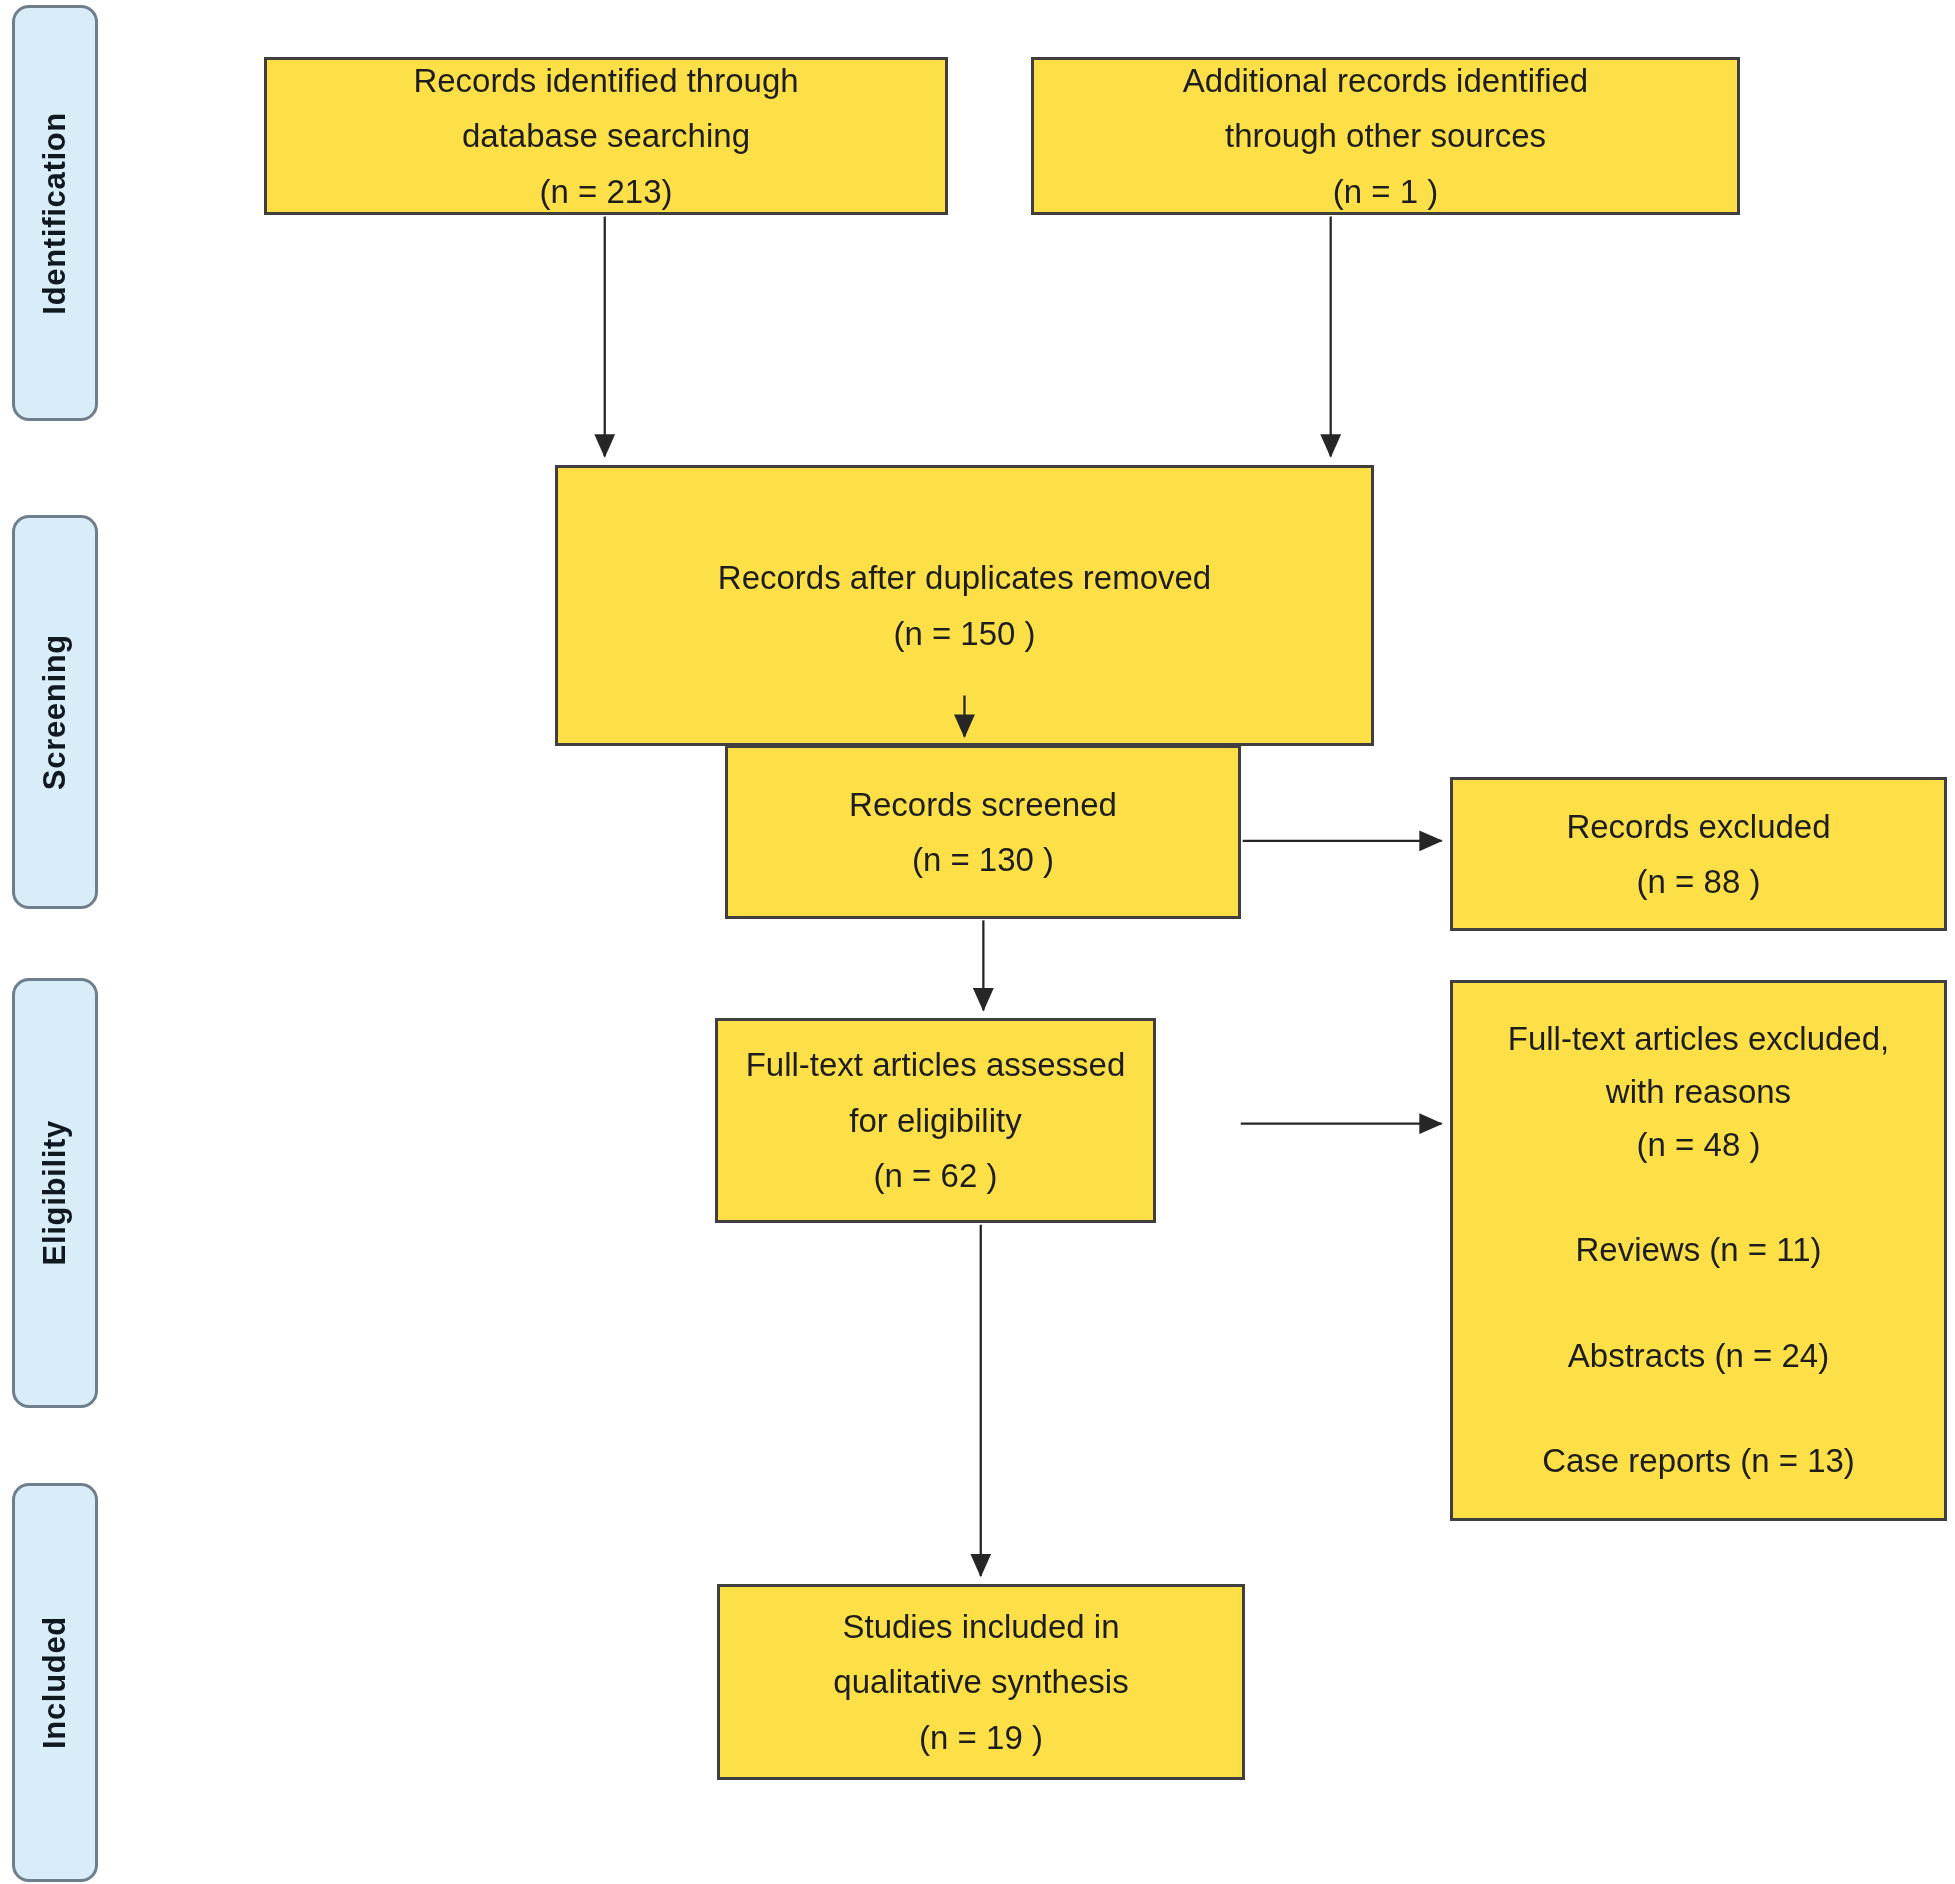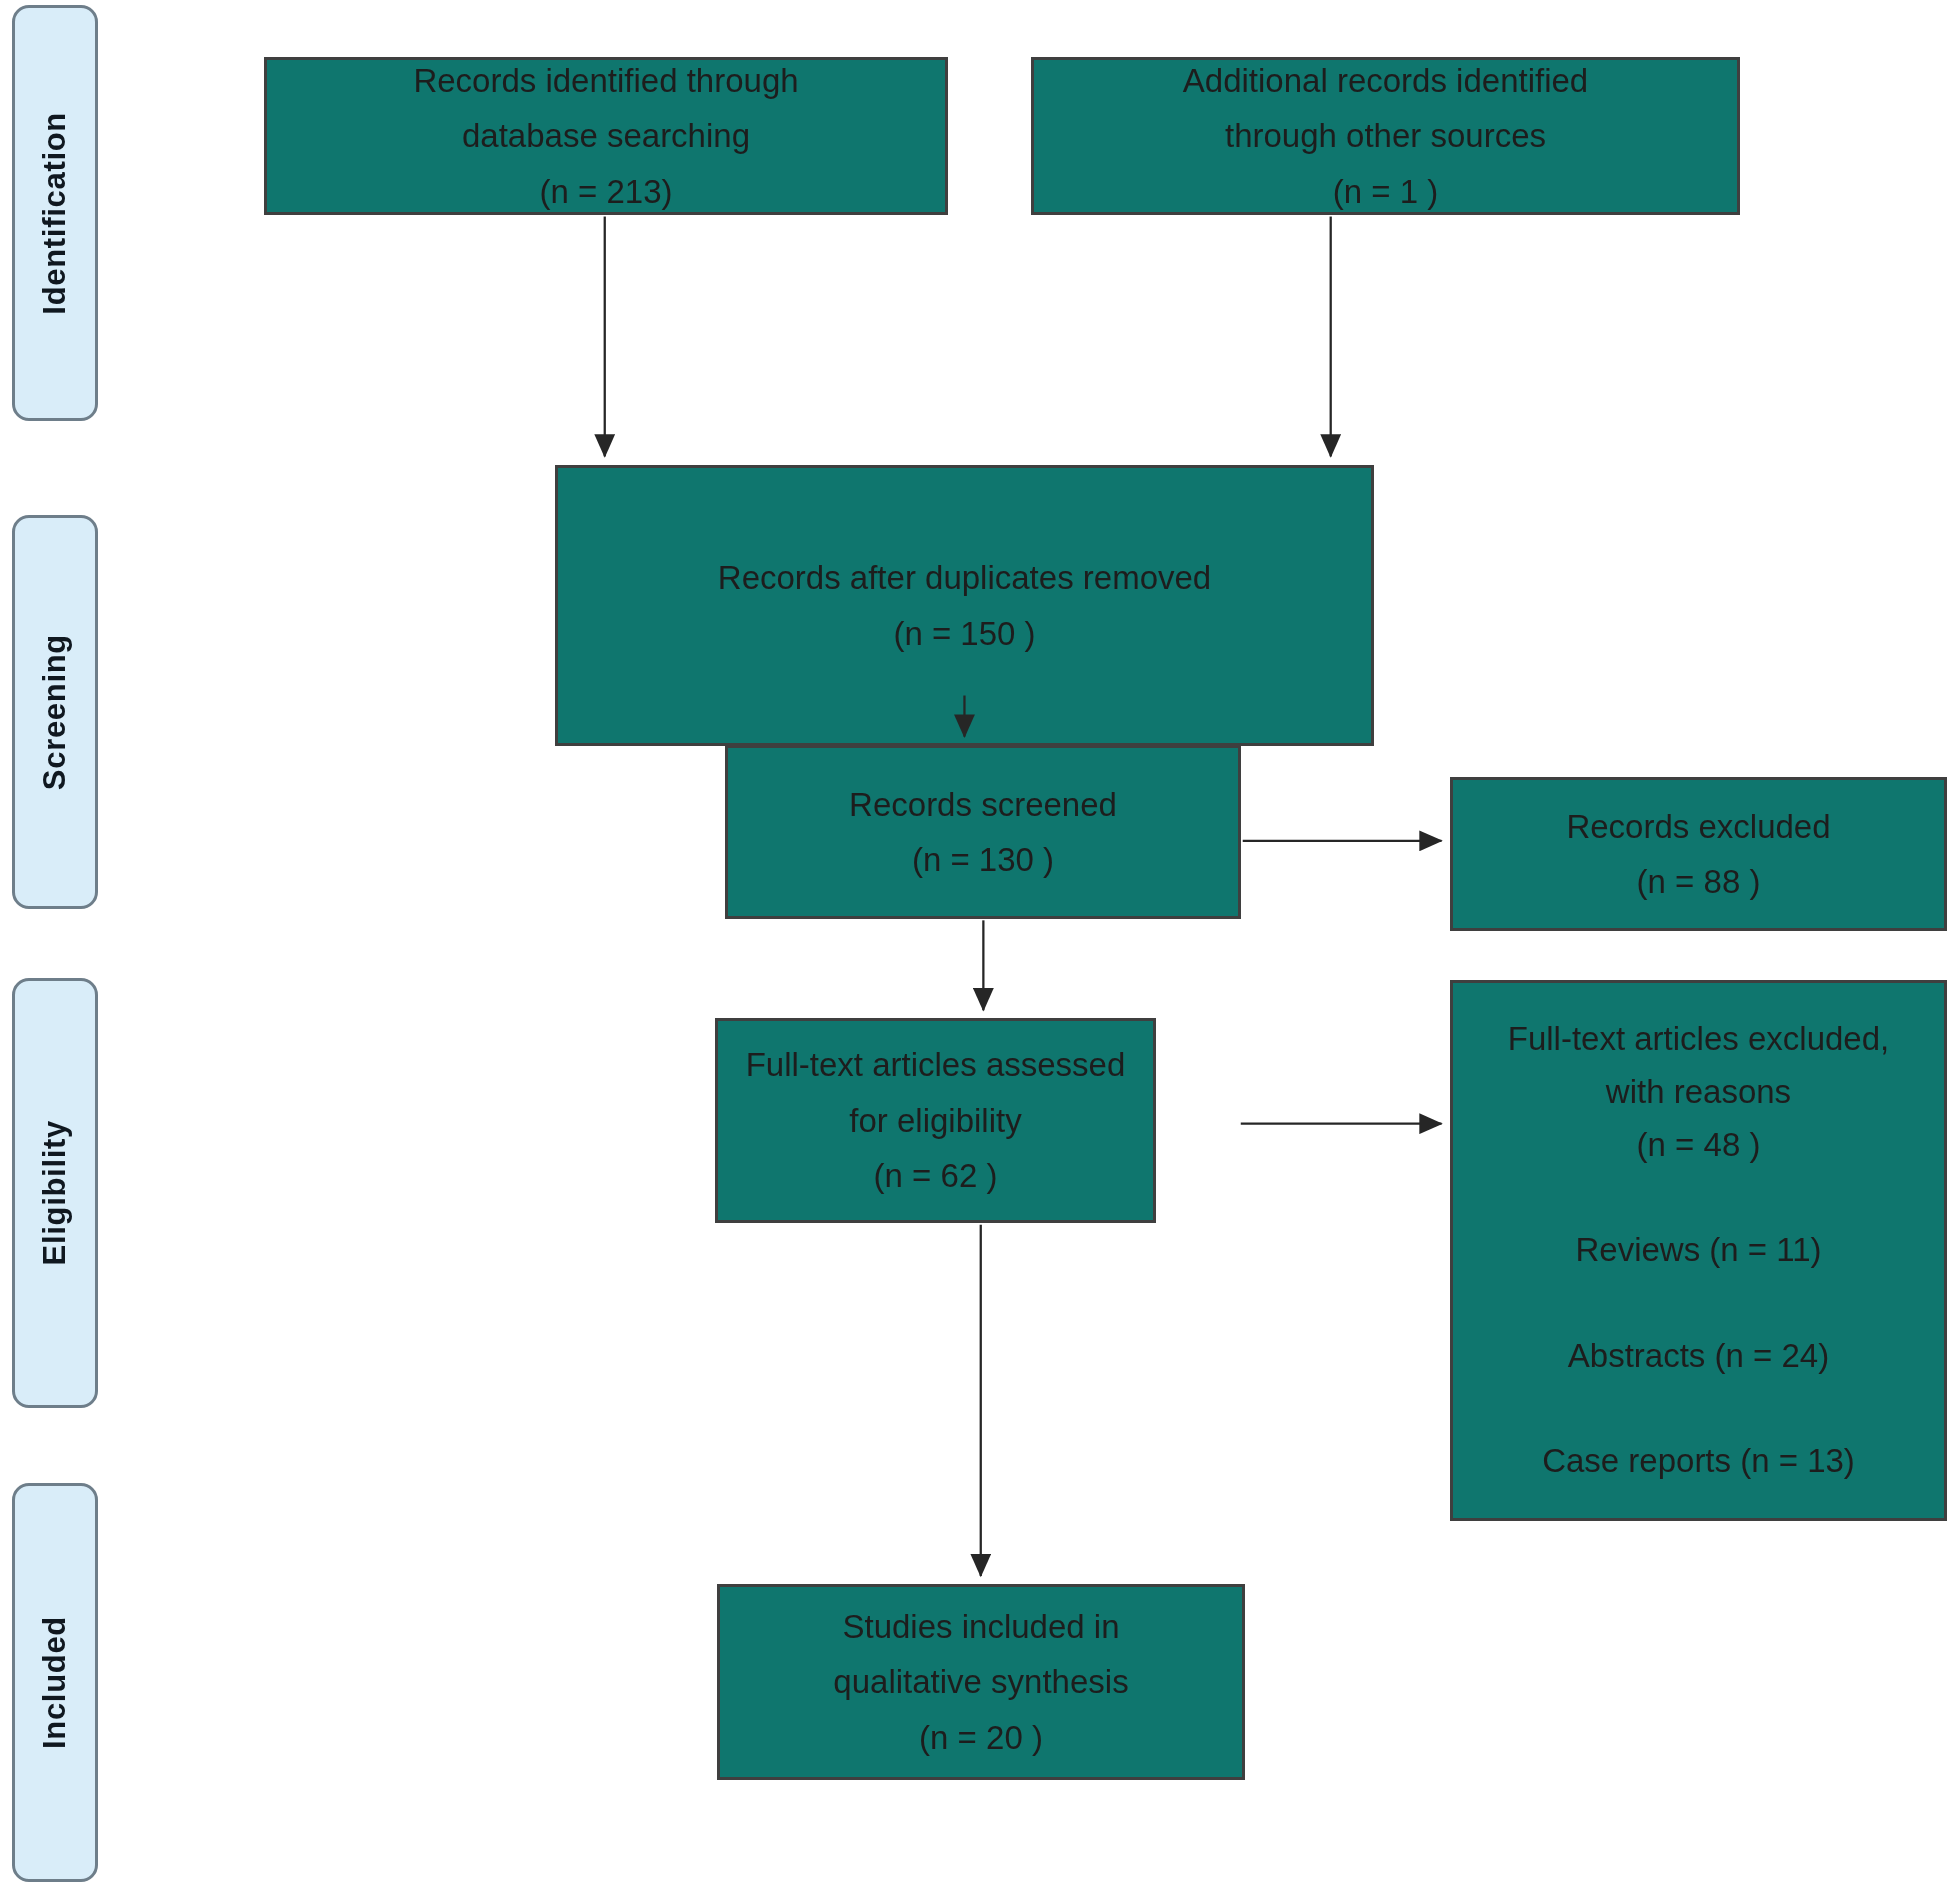--- a/index.html
+++ b/index.html
@@ -39,21 +39,21 @@
     white-space: nowrap;
   }
   #stage-identification { top: 5.2px;    height: 416px; }
   #stage-screening      { top: 515px;  height: 394px; }
   #stage-eligibility    { top: 978px; height: 430px; }
   #stage-included       { top: 1483px; height: 399px; }
 
   
   .fbox {
     position: absolute;
-    background: #0f766e;
+    background: #fde047;
     border: 3.3px solid var(--box-border, #3f3f3f);
     box-sizing: border-box;
     display: flex;
     align-items: center;
     justify-content: center;
     text-align: center;
   }
   .fbox .box-text {
     white-space: pre-line;
     font-size: 33px;
@@ -136,21 +136,21 @@
 
 Reviews (n = 11)
 
 Abstracts (n = 24)
 
 Case reports (n = 13)</div>
   </div>
   <div class="fbox" id="box-included">
     <div class="box-text">Studies included in
 qualitative synthesis
-(n = 20 )</div>
+(n = 19 )</div>
   </div>
 
   <svg id="arrows" viewBox="0 0 3000 2892" aria-hidden="true">
     <defs>
       <marker id="ah" markerUnits="userSpaceOnUse" markerWidth="38" markerHeight="32" refX="34" refY="16" orient="auto">
         <path d="M0,0 L36,16 L0,32 z" fill="#262626"></path>
       </marker>
     </defs>
     <line x1="928" y1="332" x2="928" y2="700" marker-end="url(#ah)"></line>
     <line x1="2042" y1="332" x2="2042" y2="700" marker-end="url(#ah)"></line>

